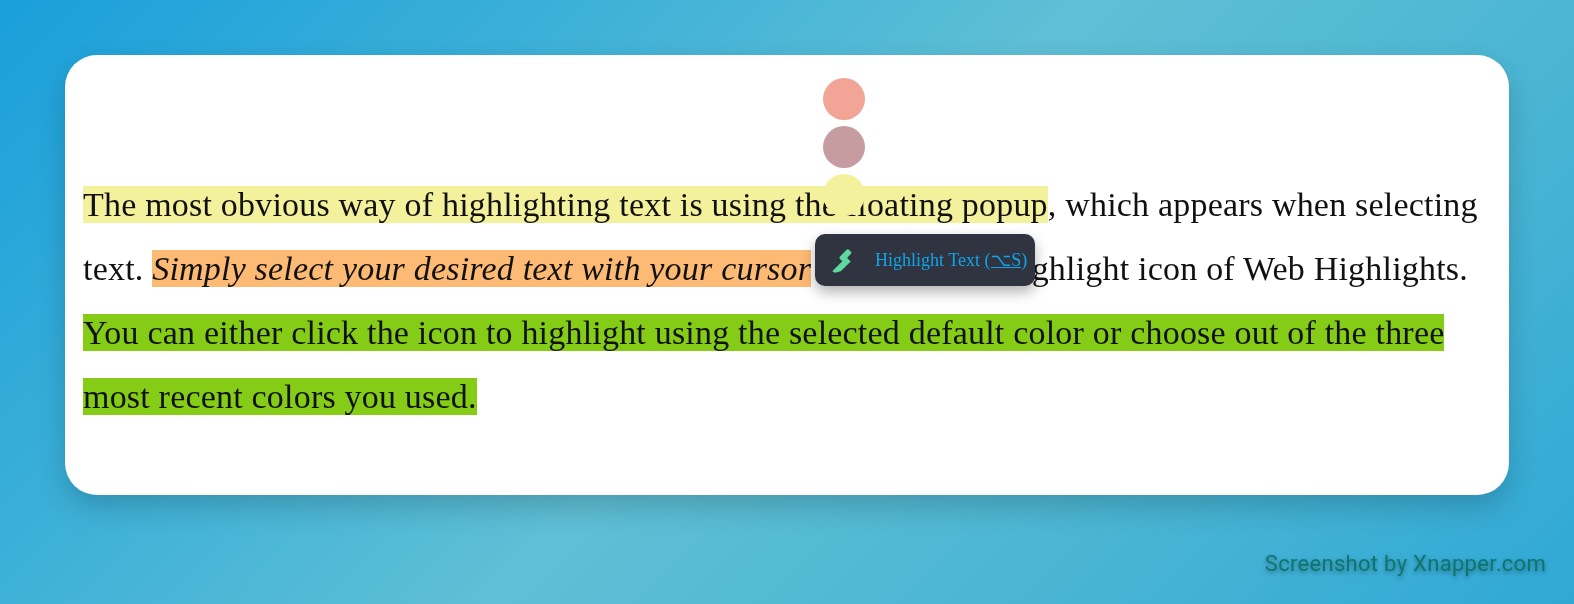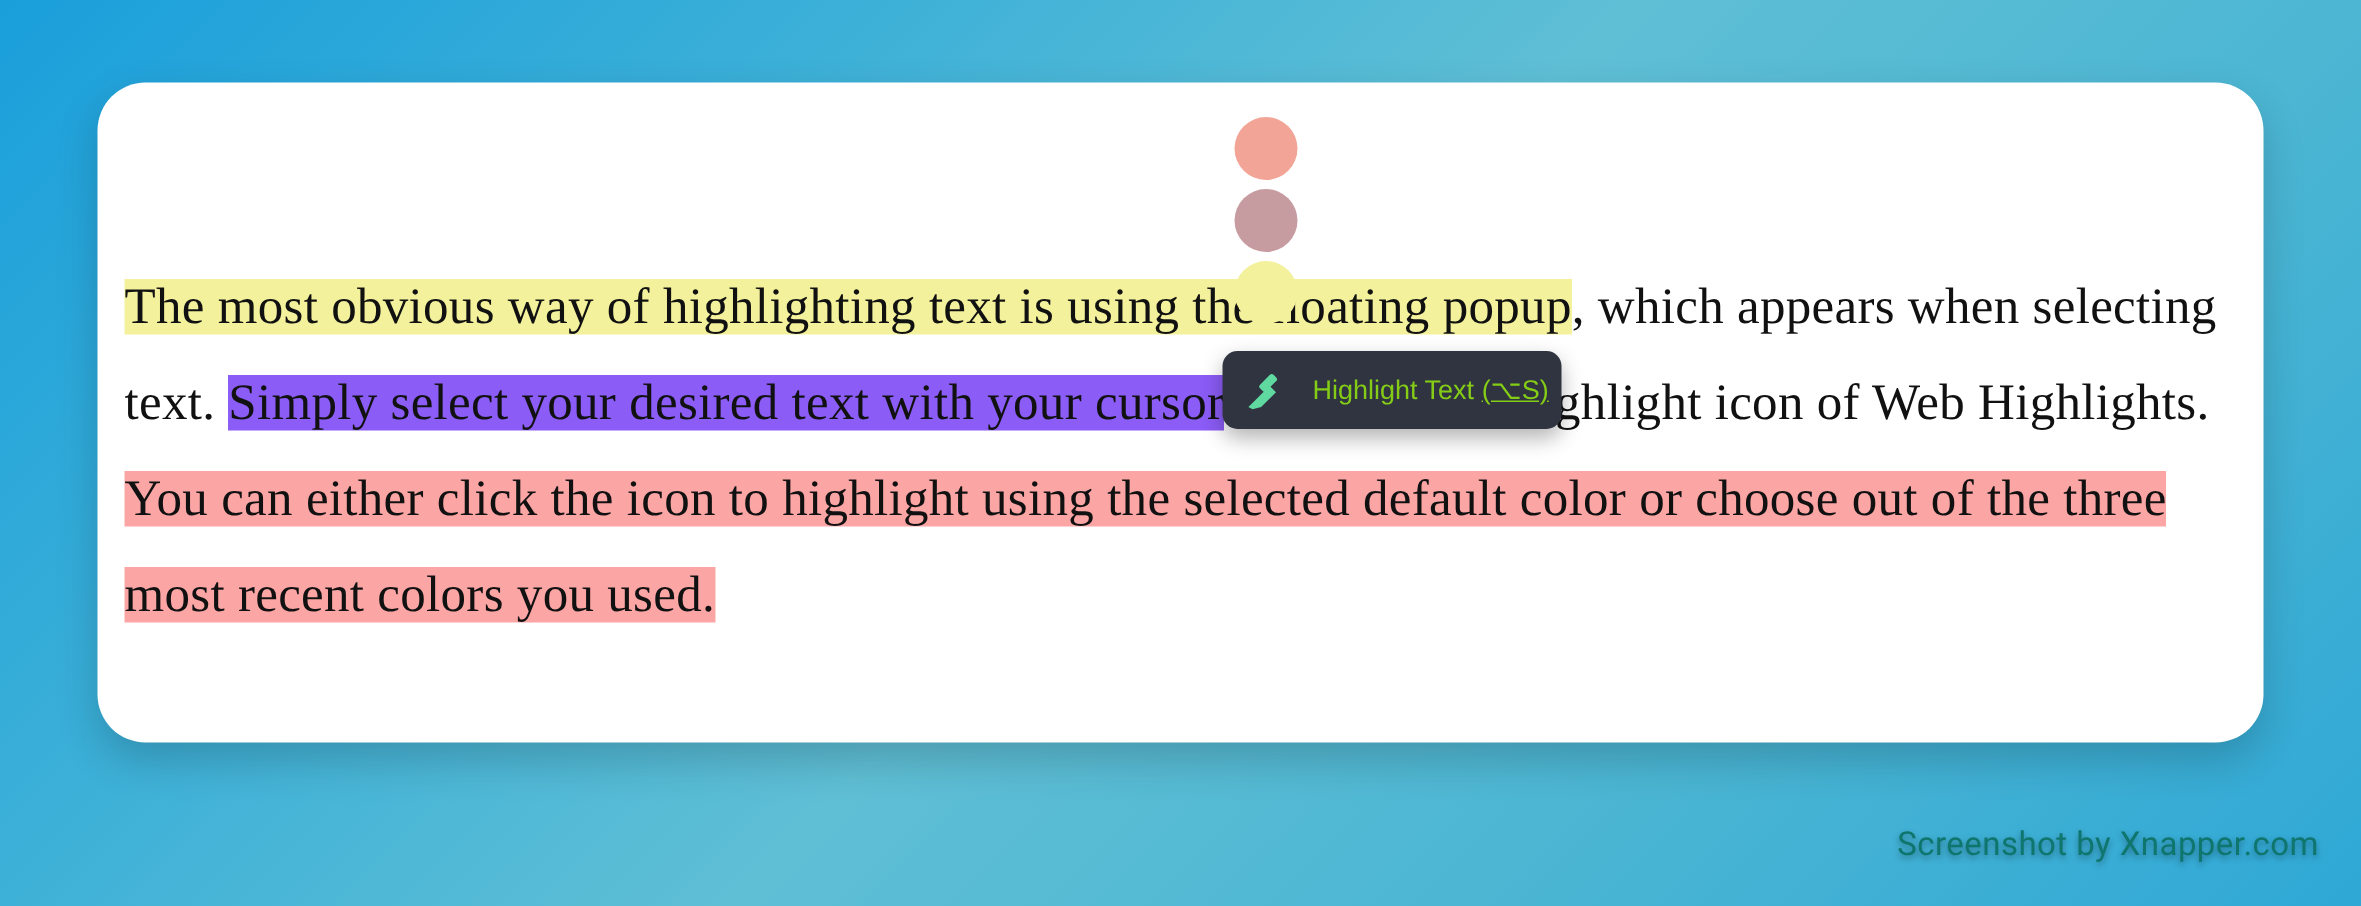--- a/index.html
+++ b/index.html
@@ -21,22 +21,22 @@
     box-shadow: 0 12px 28px rgba(0,0,0,0.18);
     padding: 118px 18px 18px 18px;
   }
   .paragraph {
     font-size: 34px;
     line-height: 64px;
     color: #111;
     letter-spacing: 0.2px;
   }
   .hl-yellow { background: #f3f19c; }
-  .hl-pink   { background: #8b5cf6; }
-  .hl-blue   { background: #fca5a5; }
+  .hl-pink   { background: #fdba74; font-style: italic; }
+  .hl-blue   { background: #84cc16; }
 
   
   .dots {
     position: absolute;
     left: 823px;
     top: 78px;
     display: flex;
     flex-direction: column;
     align-items: center;
   }
@@ -66,22 +66,22 @@
   .popup .icon-wrap {
     width: 44px;
     height: 40px;
     display: flex;
     align-items: center;
     justify-content: center;
     border-radius: 8px;
     margin-right: 8px;
   }
   .popup .label {
-    font-family: Liberation Sans, sans-serif;
-    color: #84cc16;
+    font-family: Liberation Serif, serif;
+    color: #0ea5e9;
     font-size: 18px;
     white-space: nowrap;
   }
   .popup .shortcut {
     text-decoration: underline;
   }
 
   .watermark {
     position: absolute;
     right: 28px;

